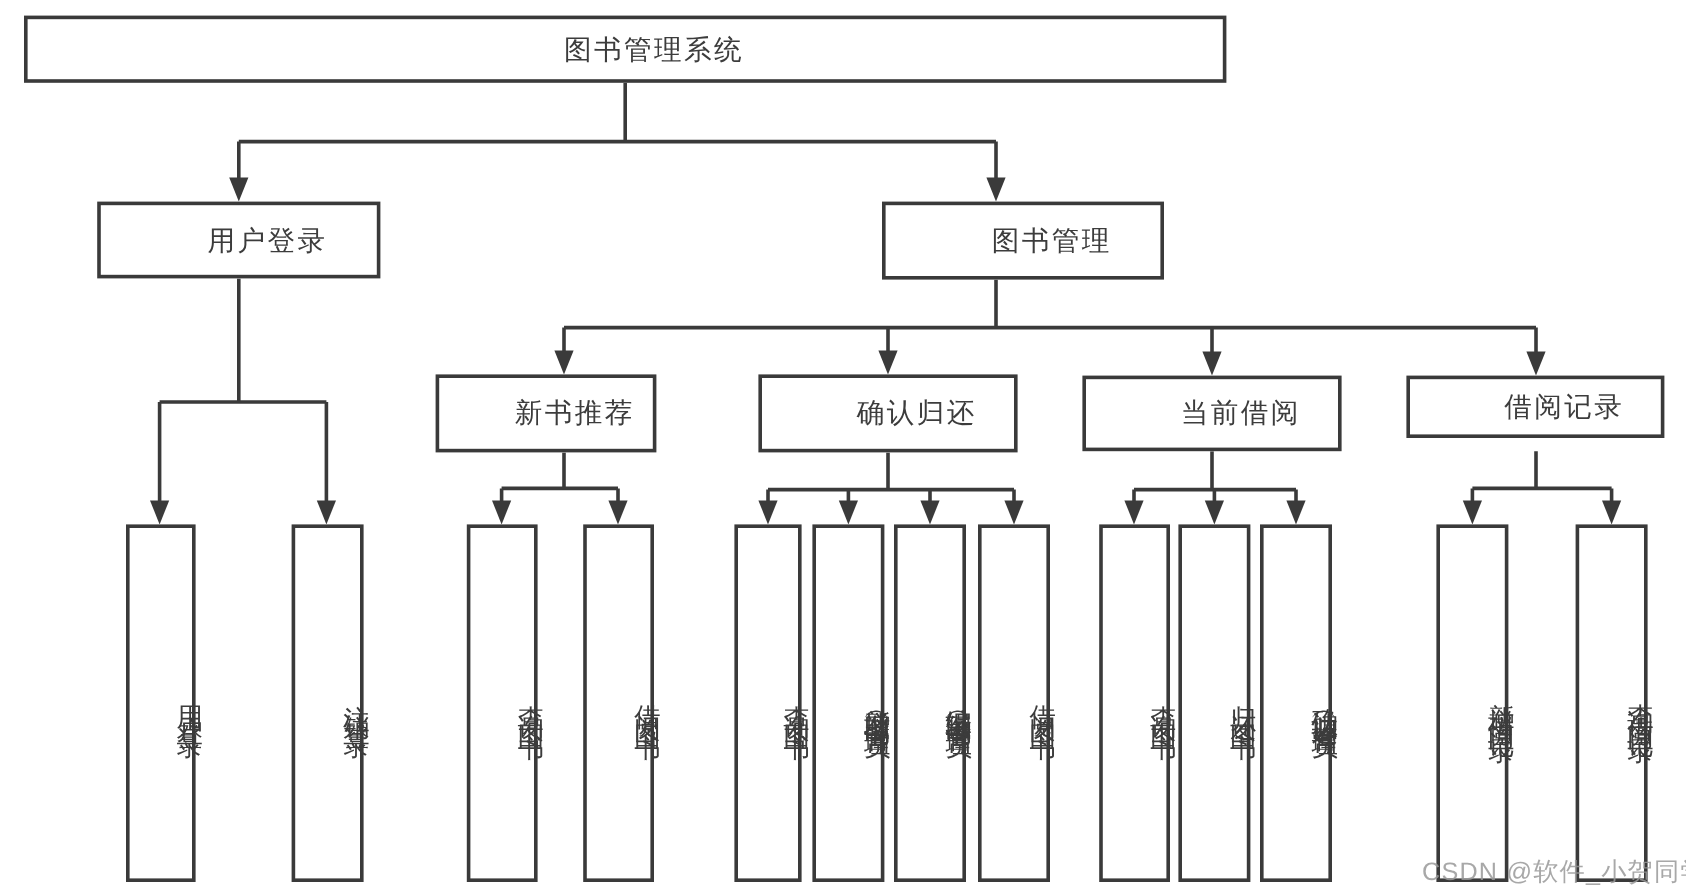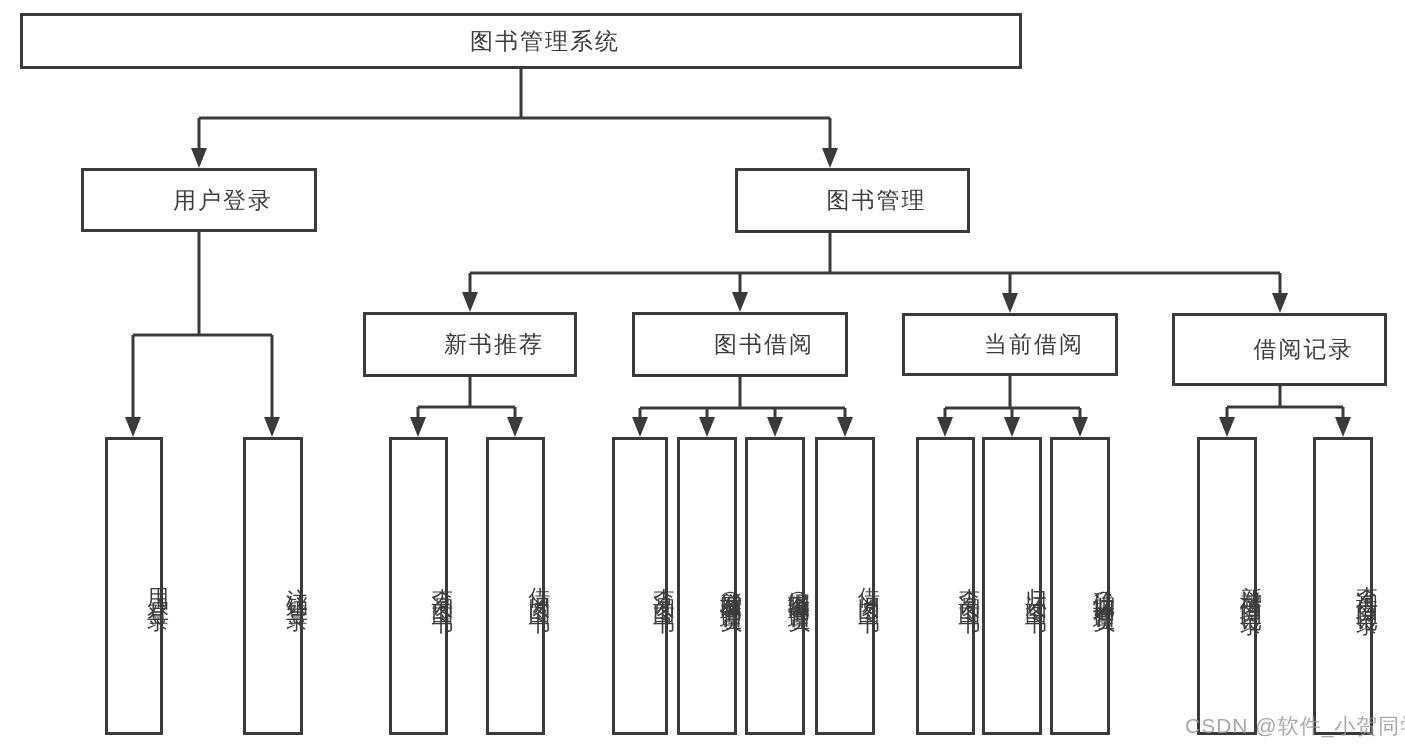--- a/index.html
+++ b/index.html
@@ -88,30 +88,30 @@
     <span>图书管理系统</span>
   </div>
 
   <div class="box" style="left:81px; top:168px; width:236px; height:64px;">
     <span>用户登录</span>
   </div>
   <div class="box" style="left:735px; top:168px; width:235px; height:65px;">
     <span>图书管理</span>
   </div>
 
-  <div class="box" style="left:363px; top:312px; width:214px; height:65px;">
+  <div class="box" style="left:363px; top:312px; width:184px; height:65px;">
     <span>新书推荐</span>
   </div>
   <div class="box" style="left:632px; top:312px; width:216px; height:65px;">
-    <span>图书借阅</span>
+    <span>确认归还</span>
   </div>
   <div class="box" style="left:902px; top:313px; width:216px; height:63px;font-family:Liberation Mono, monospace;">
     <span>当前借阅</span>
   </div>
-  <div class="box" style="left:1172px; top:313px; width:215px; height:73px;">
+  <div class="box" style="left:1172px; top:313px; width:215px; height:52px;">
     <span>借阅记录</span>
   </div>
 
   <div class="box vbox" style="left:105px; top:437px; width:58px; height:298px;">
     <span class="vtext">用户登录</span>
   </div>
   <div class="box vbox" style="left:243px; top:437px; width:60px; height:298px;">
     <span class="vtext">注销登录</span>
   </div>
 

